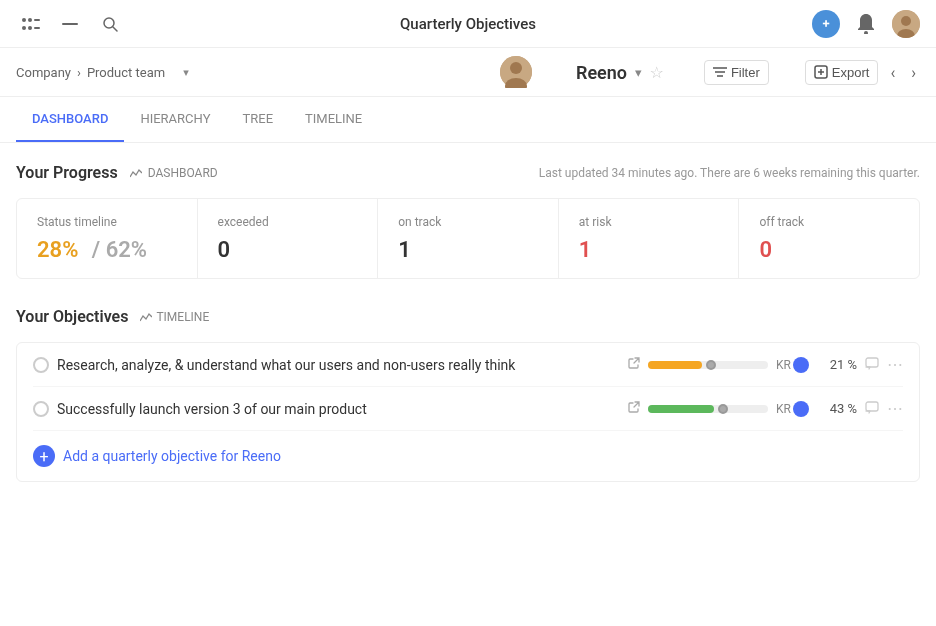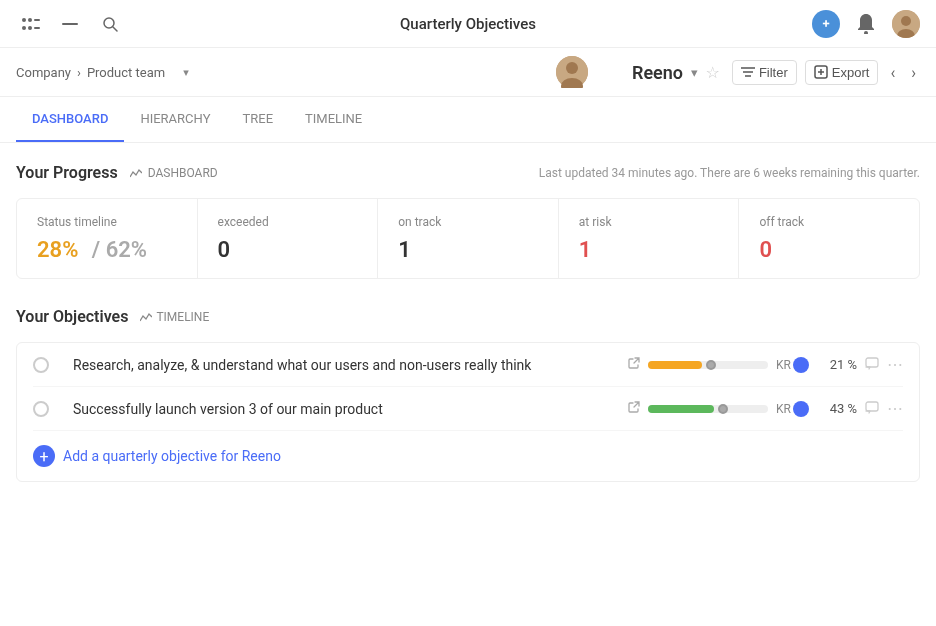--- a/index.html
+++ b/index.html
@@ -23,21 +23,21 @@
       padding: 8px 16px; border-bottom: 1px solid #eee;
     }
     .breadcrumb { display: flex; align-items: center; gap: 6px; font-size: 13px; color: #666; }
     .breadcrumb-last { display: flex; align-items: center; gap: 18px; }
     .user-section { display: flex; align-items: center; gap: 12px; }
     .user-name-area { display: flex; align-items: center; gap: 8px; }
     .user-photo { width: 32px; height: 32px; border-radius: 50%; background: #c8a882; display: flex; align-items: center; justify-content: center; font-size: 14px; }
     .user-name { font-size: 18px; font-weight: 600; color: #333; margin-left: 36px; }
     .star-icon { color: #ccc; font-size: 16px; cursor: pointer; }
     .toolbar-actions { display: flex; align-items: center; gap: 8px; }
-    .toolbar-btn { display: flex; align-items: center; gap: 4px; font-size: 13px; color: #555; cursor: pointer; padding: 4px 8px; border: 1px solid #ddd; border-radius: 4px; background: white; }
+    .toolbar-btn { display: flex; align-items: center; gap: 4px; font-size: 13px; color: #555; cursor: pointer; padding: 4px 8px; border: 1px solid #ddd; border-radius: 4px; background: white; margin-left: 28px; }
     .nav-arrow { cursor: pointer; color: #666; padding: 4px; font-size: 16px; }
 
     
     .tabs-bar {
       display: flex; align-items: center;
       padding: 0 16px; border-bottom: 1px solid #eee;
       justify-content: space-between;
     }
     .tabs-left { display: flex; align-items: center; }
     .tab { padding: 14px 16px; font-size: 13px; color: #888; cursor: pointer; border-bottom: 2px solid transparent; }
@@ -69,21 +69,21 @@
 
     
     .objectives-section { }
     .objectives-header { display: flex; align-items: center; margin-bottom: 16px; }
     .objectives-title { font-size: 16px; font-weight: 600; color: #333; }
     .objectives-subtitle { display: flex; align-items: center; gap: 4px; font-size: 12px; color: #888; margin-left: 12px; }
 
     .objective-row {
       display: flex; align-items: center;
       padding: 12px 0; border-bottom: 1px solid #f5f5f5;
-      gap: 24px;
+      gap: 8px;
       justify-content: flex-end;
     }
     .objective-circle { width: 16px; height: 16px; border-radius: 50%; border: 2px solid #ccc; flex-shrink: 0; cursor: pointer; }
     .objective-text { flex: 1; font-size: 14px; color: #333; }
     .objective-actions { display: flex; align-items: center; gap: 8px; margin-left: 28px; }
     .ext-link-icon { color: #aaa; font-size: 12px; cursor: pointer; }
     .progress-bar-container { width: 120px; position: relative; display: flex; align-items: center; }
     .progress-bar-bg { width: 100%; height: 8px; background: #eee; border-radius: 4px; overflow: visible; position: relative; }
     .progress-bar-fill { height: 8px; border-radius: 4px; }
     .progress-bar-fill.orange { background: #f5a623; }

